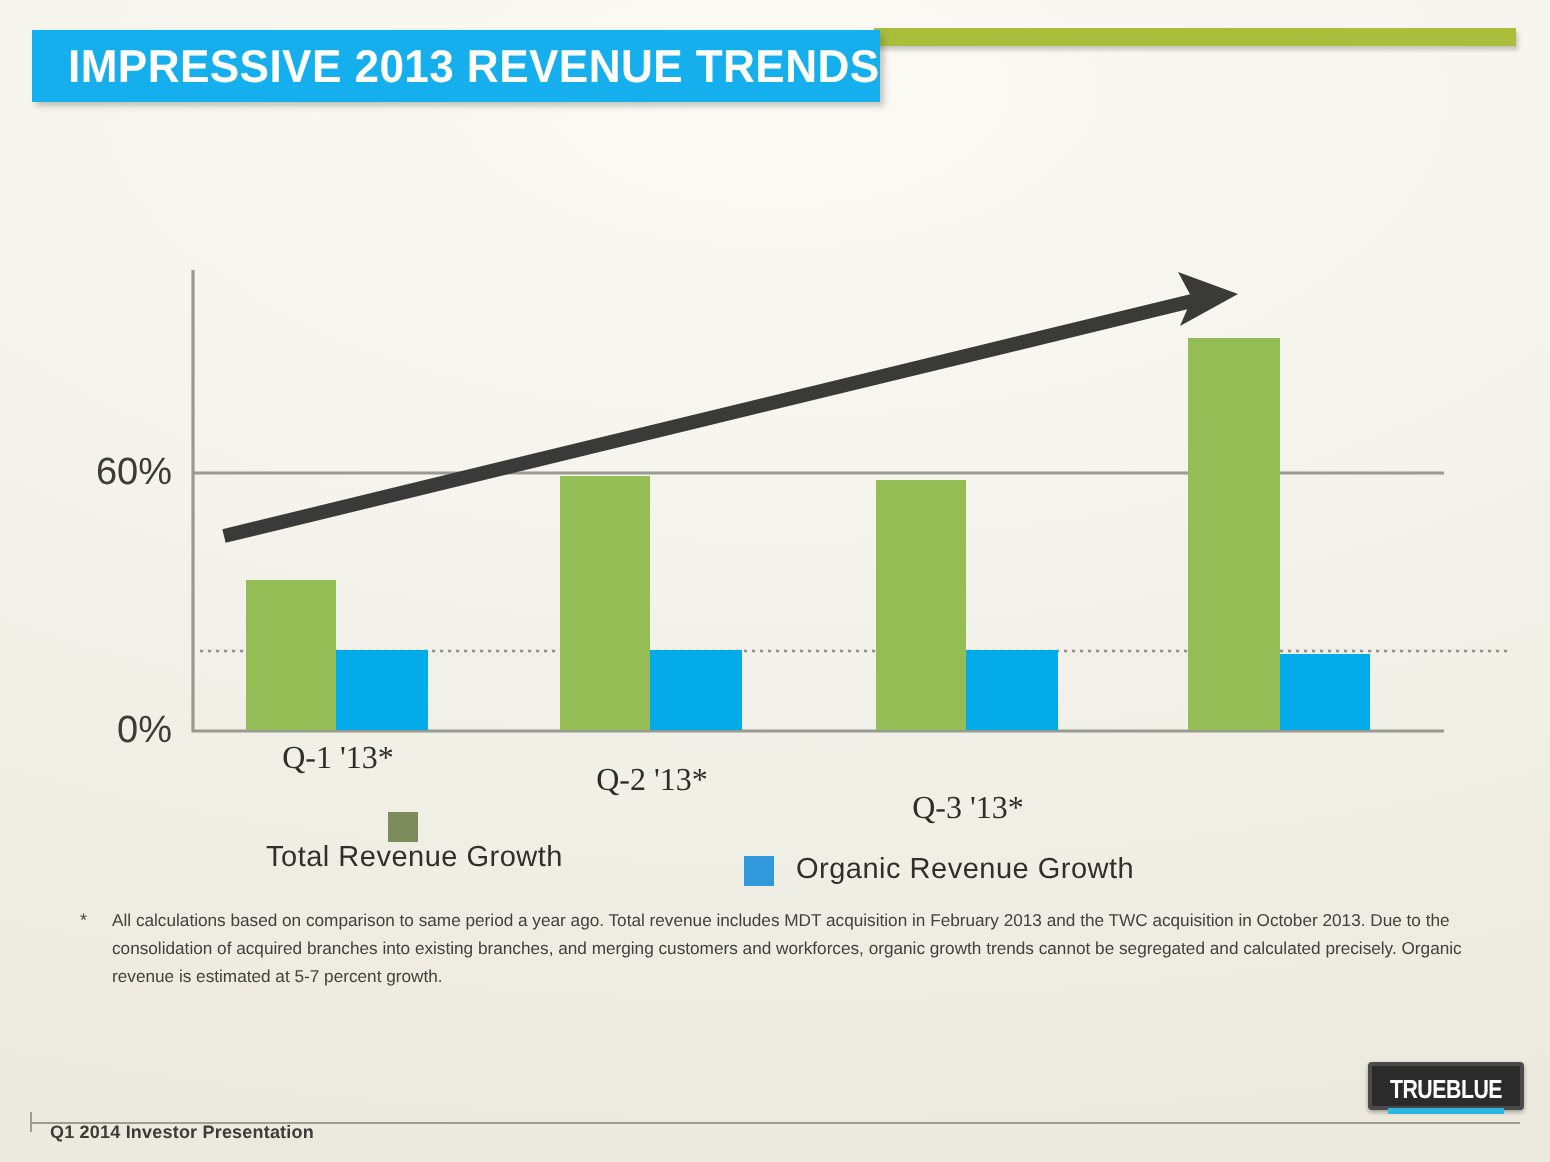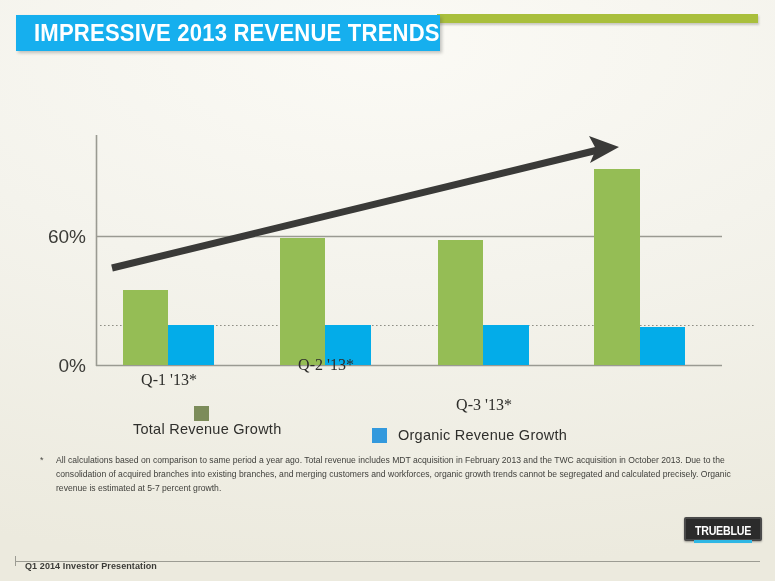--- a/index.html
+++ b/index.html
@@ -156,21 +156,21 @@
     position: absolute;
     left: 15px;
     top: 556px;
     width: 1px;
     height: 10px;
     background: #9c9c93;
   }
   #logo {
     position: absolute;
     left: 684px;
-    top: 517px;
+    top: 531px;
     width: 78px;
     height: 24px;
     background: #2b2b2b;
     border: 2px solid #4a4a4a;
     border-radius: 2px;
     box-sizing: border-box;
     box-shadow: 0 1px 2px rgba(0,0,0,0.35);
   }
   #logo-text {
     position: absolute;
@@ -232,21 +232,21 @@
       <g>
         <line x1="112" y1="268" x2="598" y2="150" stroke="#3a3a38" stroke-width="7" stroke-linecap="butt"></line>
         <path d="M 589 136 L 619 147 L 590 163 L 596 149 Z" fill="#3a3a38"></path>
       </g>
     </svg>
 
     <div class="axis-label" style="left:30px; top:226px; width:56px;">60%</div>
     <div class="axis-label" style="left:30px; top:355px; width:56px;">0%</div>
 
     <div class="cat-label" style="left:110px; top:371px; width:118px;">Q-1 '13*</div>
-    <div class="cat-label" style="left:267px; top:356px; width:118px;">Q-2 '13*</div>
+    <div class="cat-label" style="left:267px; top:382px; width:118px;">Q-2 '13*</div>
     <div class="cat-label" style="left:425px; top:371px; width:118px;margin-top:25px;">Q-3 '13*</div>
   </div>
 
   <div id="legend">
     <div class="legend-item" style="left:133px; top:4px;flex-direction:column;">
       <span class="legend-swatch" style="background:#7c8c5a;"></span>
       <span class="legend-text">Total Revenue Growth</span>
     </div>
     <div class="legend-item" style="left:372px; top:4px;margin-top:21px;">
       <span class="legend-swatch" style="background:#3399dd;"></span>

